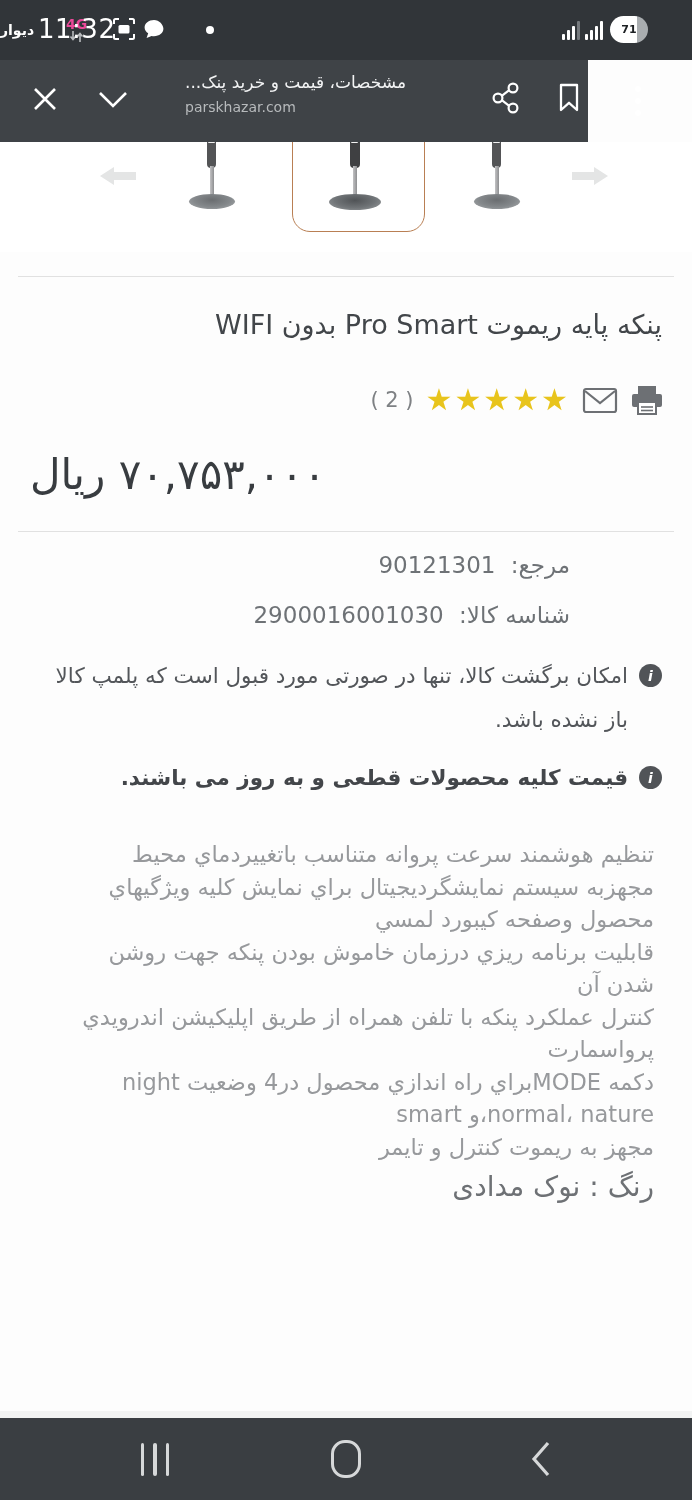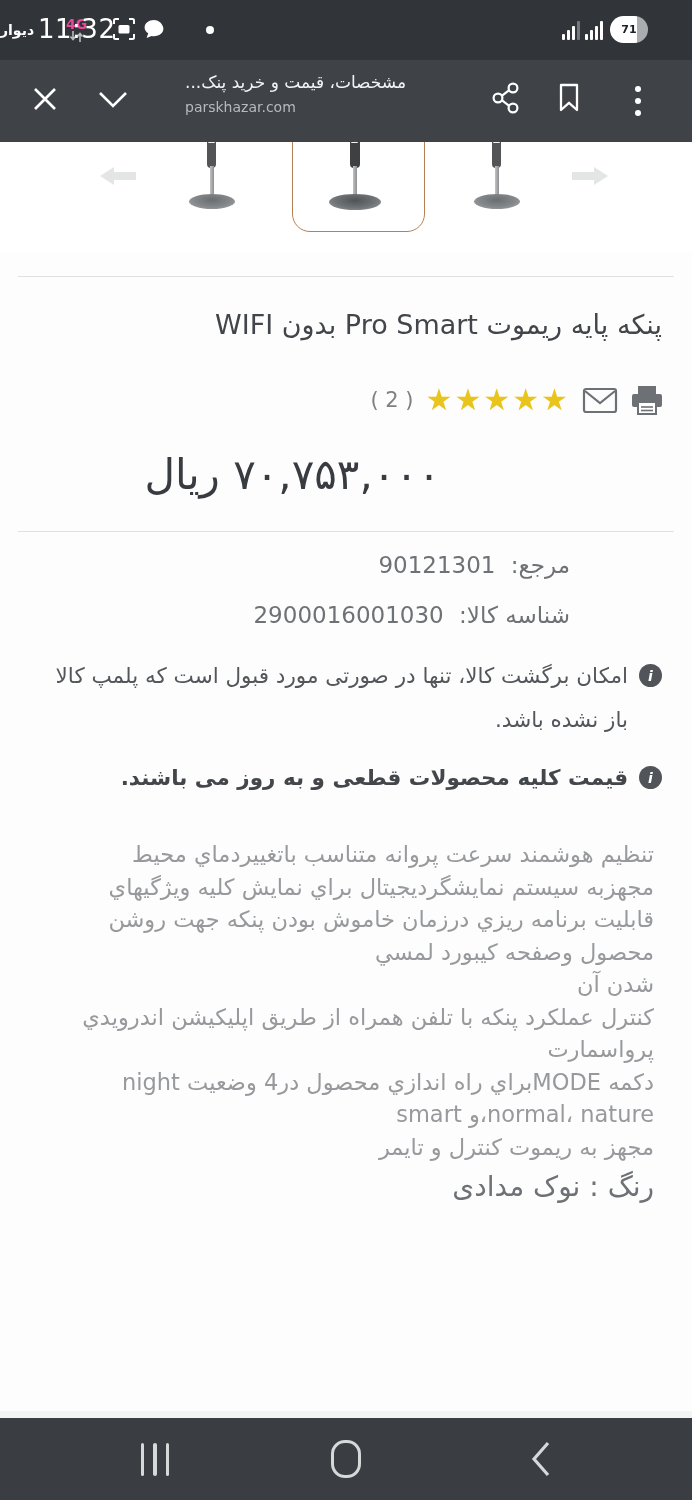--- a/index.html
+++ b/index.html
@@ -26,21 +26,21 @@
   .sig i{ display:block; width:3px; background:#fff; border-radius:1px;}
   .sig i.dim{ background:#75797d; }
   .battery{
     position:absolute; left:610px; top:16px; width:38px; height:27px; border-radius:14px;
     background:linear-gradient(to right, #ffffff 0 71%, #a9adb0 71% 100%);
     display:flex; align-items:center; justify-content:center;
   }
   .battery span{ color:#1d2023; font-size:11px; font-weight:bold; }
   
   .toolbar{
-    position:absolute; top:60px; left:0; width:692px; height:82px; background:#3f4347;
+    position:absolute; top:60px; left:0; width:588px; height:82px; background:#3f4347;
   }
   .tb-btn{ position:absolute; top:24px; cursor:pointer; }
   .tb-close{ left:30px; }
   .tb-collapse{ left:96px; top:30px; }
   .tb-text{ position:absolute; left:185px; top:12px; width:290px; text-align:left; }
   .tb-title{ color:#f2f3f4; font-size:17px; direction:rtl; text-align:left; white-space:nowrap; }
   .tb-url{ color:#b7babc; font-size:14px; margin-top:7px; }
   .tb-share{ left:492px; top:22px; }
   .tb-bookmark{ left:556px; top:22px; }
   .tb-menu{ left:634px; top:24px; }
@@ -73,21 +73,21 @@
     direction:rtl; text-align:right; color:#42464a; font-size:27px; line-height:50px; white-space:nowrap;
   }
   .rating-row{
     position:absolute; top:378px; left:0; width:692px; height:44px; padding-right:28px;
     display:flex; align-items:center; justify-content:flex-end; gap:12px;
   }
   .rating-count{ color:#7e8184; font-size:21px; }
   .stars{ color:#e8c41c; font-size:30px; letter-spacing:2px; line-height:30px; }
   .price{
     position:absolute; top:443px; left:0; width:585px; padding:0 30px;
-    direction:rtl; text-align:center; color:#383c40; font-size:42px; line-height:64px; font-weight:500;
+    direction:rtl; text-align:left; color:#383c40; font-size:42px; line-height:64px; font-weight:500;
   }
   .meta-row{
     position:absolute; left:0; width:600px; padding:0 30px;
     direction:rtl; text-align:right; color:#6e7276; font-size:23px;
   }
   .meta-ref{ top:552px; } .meta-sku{ top:602px; }
   .meta-row .lbl{ margin-left:8px; }
   .notices{ position:absolute; top:650px; left:0; width:692px; }
   .notice{
     position:relative; direction:rtl; text-align:right;
@@ -279,22 +279,22 @@
     </div>
     <div class="notice bold">
       <span class="info-badge">i</span>
       <span>قیمت کلیه محصولات قطعی و به روز می باشند.</span>
     </div>
   </div>
 
   <div class="description">
     <div class="desc-line">تنظیم هوشمند سرعت پروانه متناسب باتغییردماي محیط</div>
     <div class="desc-line">مجهزبه سیستم نمایشگردیجیتال براي نمایش کلیه ویژگیهاي</div>
+    <div class="desc-line">محصول وصفحه کیبورد لمسي</div>
     <div class="desc-line">قابلیت برنامه ریزي درزمان خاموش بودن پنکه جهت روشن</div>
-    <div class="desc-line">محصول وصفحه کیبورد لمسي</div>
     <div class="desc-line">شدن آن</div>
     <div class="desc-line">کنترل عملکرد پنکه با تلفن همراه از طریق اپلیکیشن اندرویدي</div>
     <div class="desc-line">پرواسمارت</div>
     <div class="desc-line">دکمه MODEبراي راه اندازي محصول در4 وضعیت night</div>
     <div class="desc-line">normal، nature،و smart</div>
     <div class="desc-line">مجهز به ریموت کنترل و تایمر</div>
     <div class="desc-line color-line">رنگ : نوک مدادی</div>
   </div>
 
   <div class="nav-top-strip"></div>

